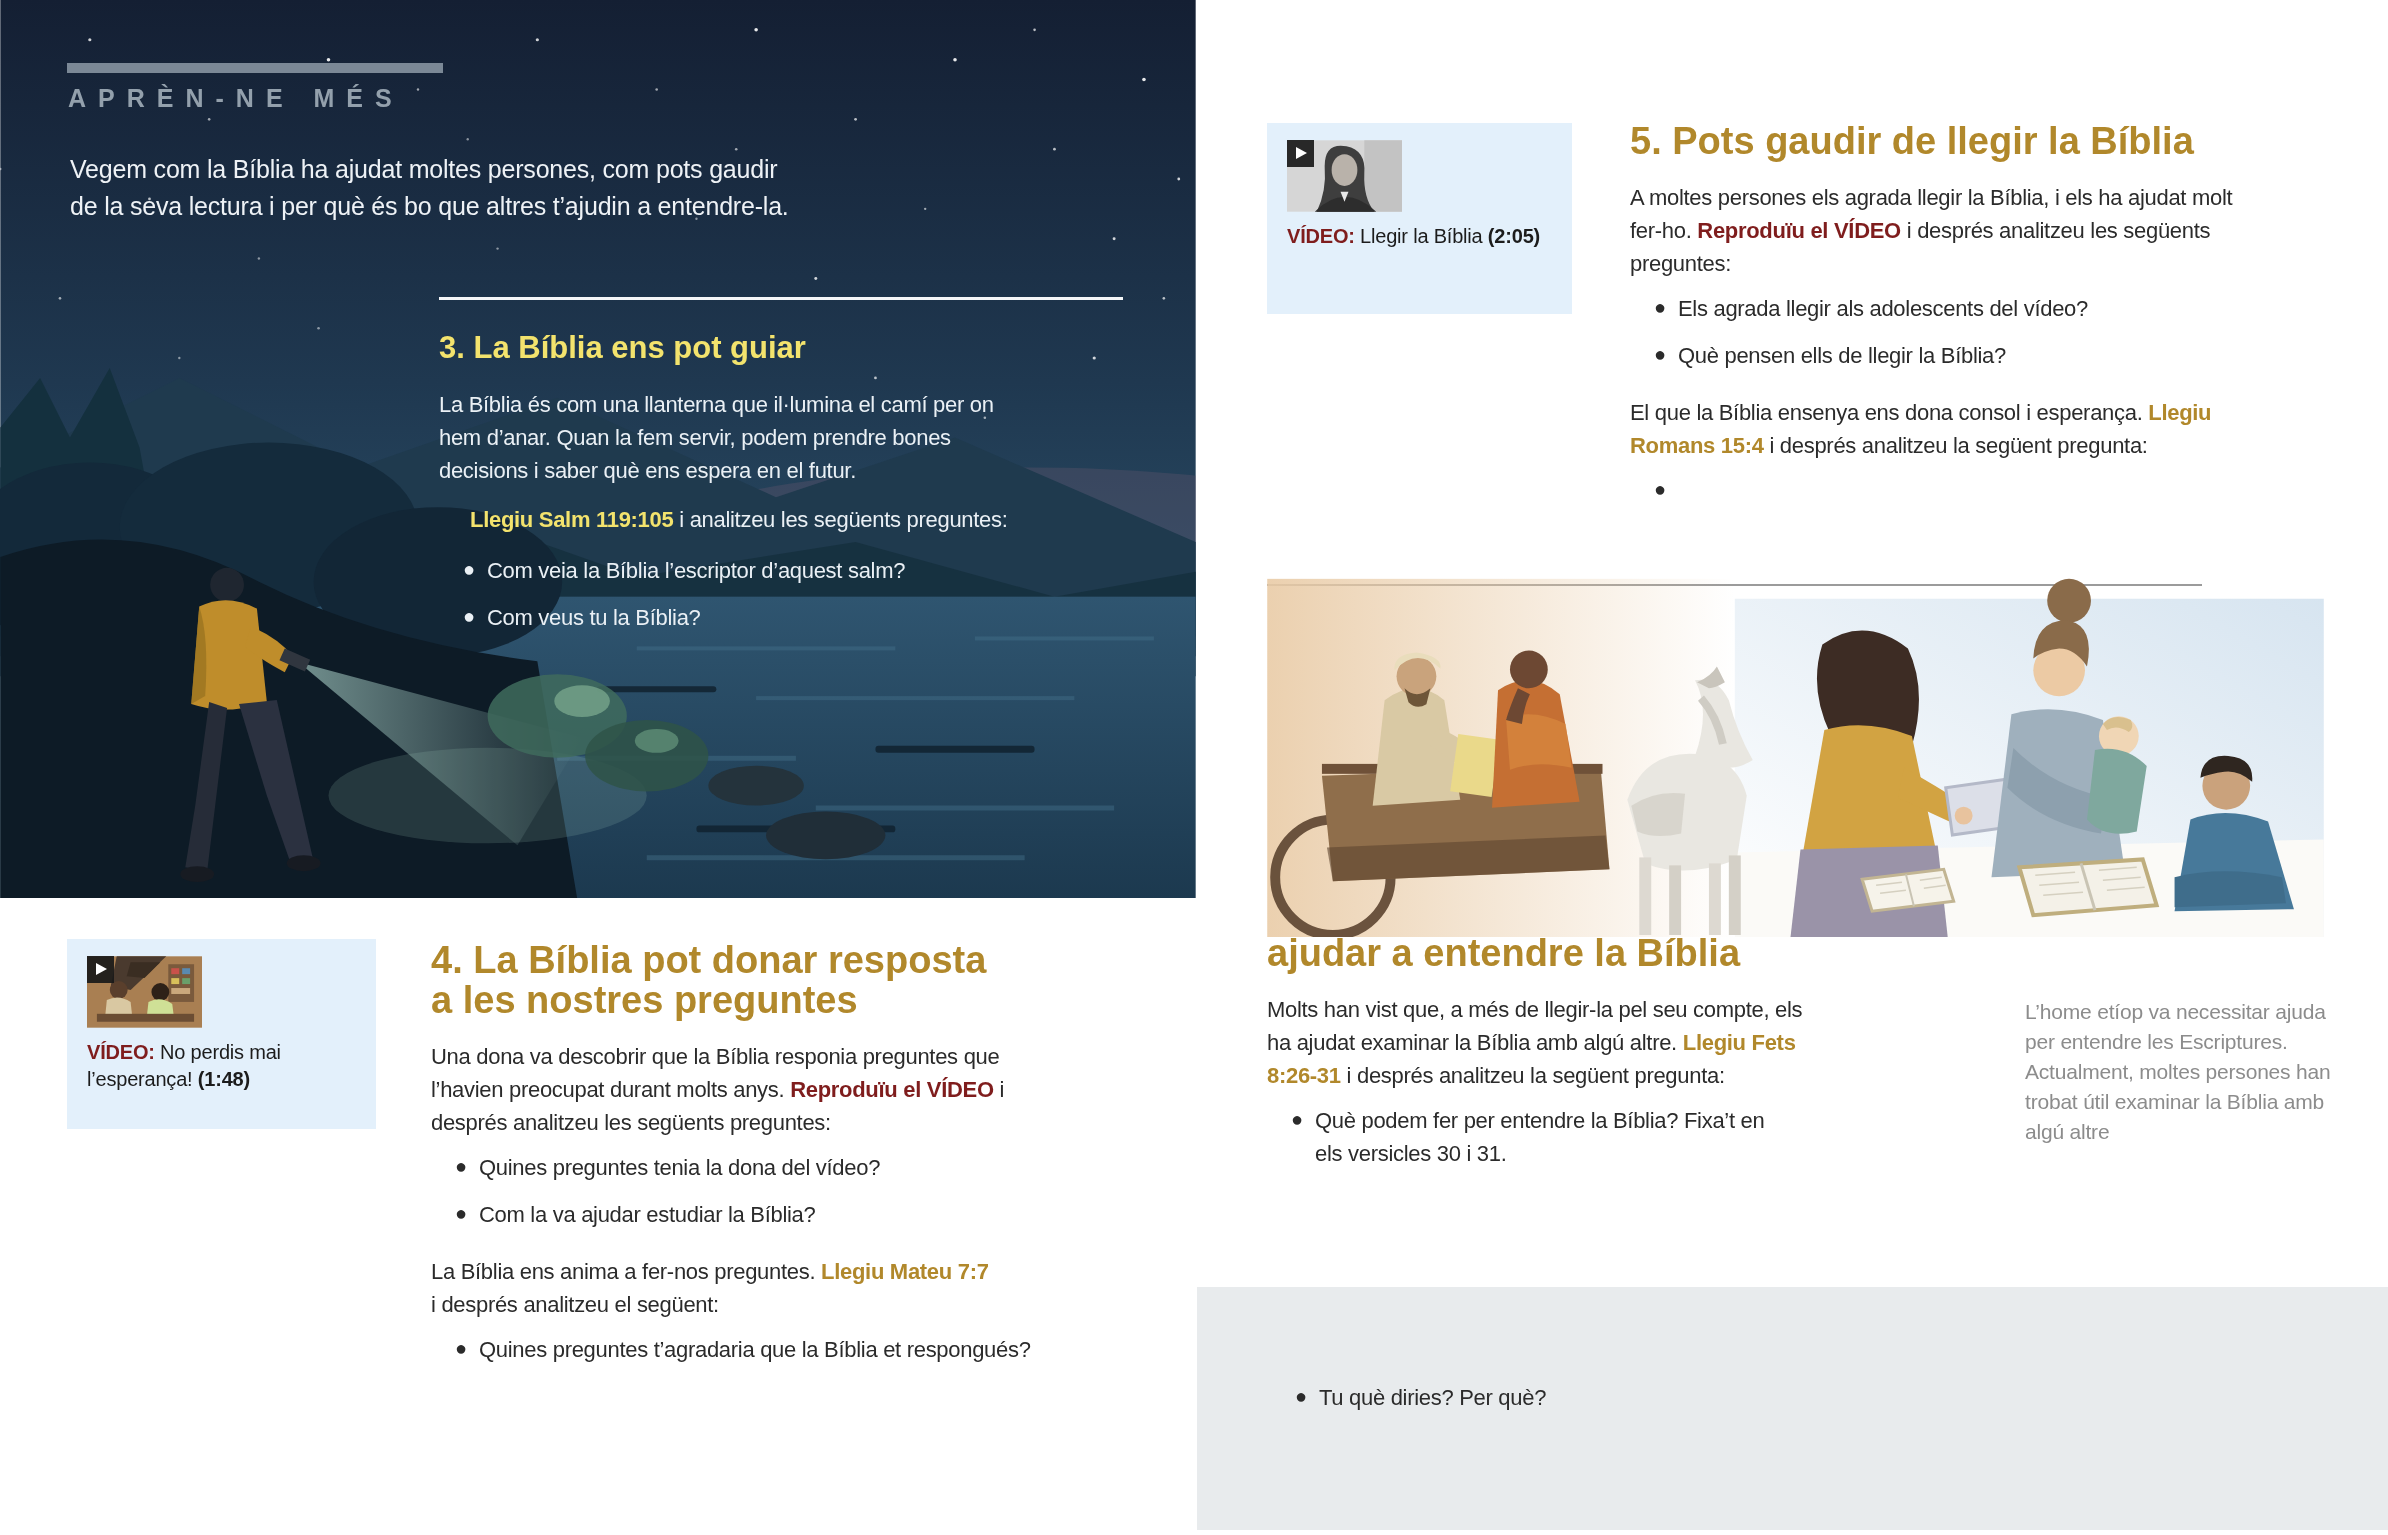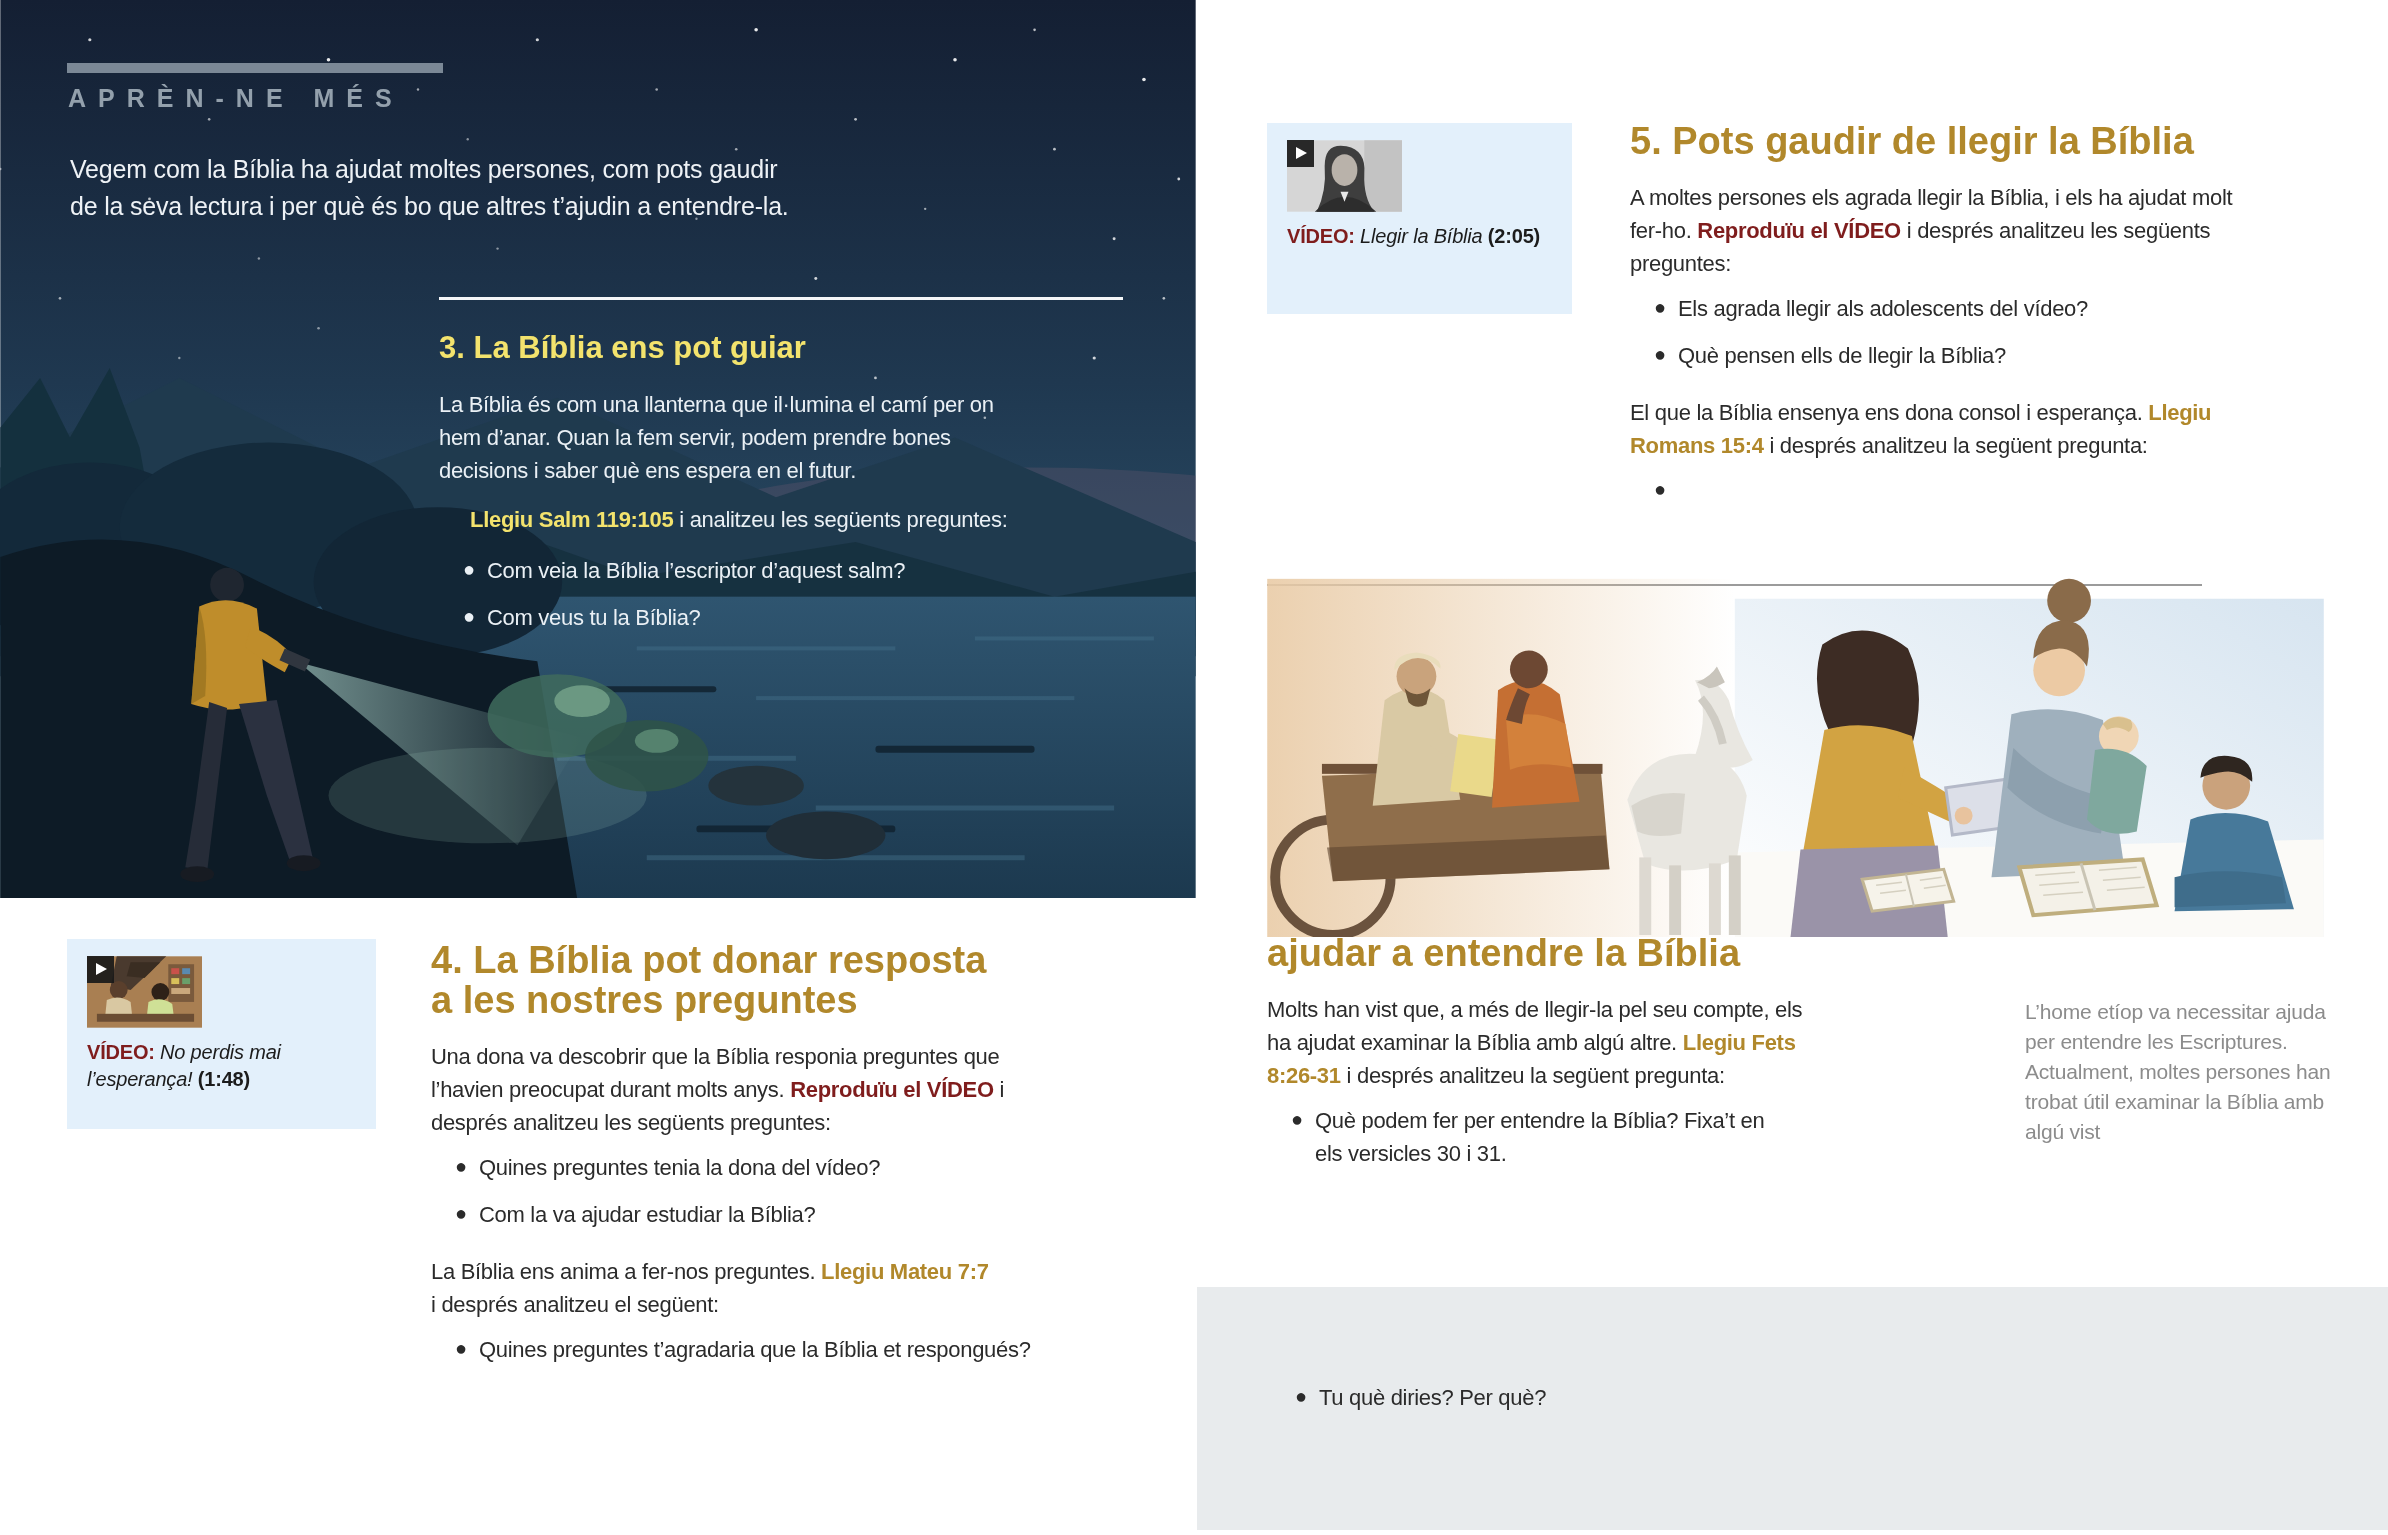--- a/index.html
+++ b/index.html
@@ -28,21 +28,21 @@
   .w620{width:617px;} .w560{width:557px;} .w570{width:567px;} .w505{width:502px;} .w480{width:478px;} .w600{width:597px;}
   .mt20{margin-top:20px;} .mt16{margin-top:16px;} .mt24{margin-top:24px;} .mt12{margin-top:12px;}
 
   
   .video-card{background:#e3f0fb;cursor:pointer;}
   .video-thumb{position:absolute;left:20px;top:17px;width:115px;height:72px;overflow:hidden;}
   .play-btn{position:absolute;left:0;top:0;width:27px;height:27px;background:rgba(25,25,25,.92);}
   .play-btn::before{content:"";position:absolute;left:9px;top:7px;border-left:11px solid #fff;
       border-top:6.5px solid transparent;border-bottom:6.5px solid transparent;}
   .video-caption{position:absolute;left:20px;font-size:20px;line-height:27px;letter-spacing:-0.2px;color:#1c1c1c;}
-  .video-caption .vtitle{font-style:italic;}
+  .video-caption .vtitle{}
   .video-caption .vdur{font-weight:bold;}
 
   
   .mid-rule{left:1267px;top:584px;width:935px;height:2px;background:#9b9b9b;}
   #illus{left:1267px;top:549px;width:1057px;height:388px;}
   .caption{left:2025px;top:997px;width:310px;font-size:21px;line-height:30px;color:#8c8c8c;letter-spacing:-0.2px;}
 
   
   #callout{left:1197px;top:1287px;width:1191px;height:243px;background:#e8ebed;}
   #callout .row{position:absolute;left:70px;top:30px;font-size:23px;letter-spacing:-0.2px;}
@@ -305,21 +305,21 @@
       <div>ajudar a entendre la Bíblia</div>
     </div>
     <div class="body-t w560 mt20">
       <span>Molts han vist que, a més de llegir-la pel seu compte, els ha ajudat examinar la Bíblia amb algú altre. </span><span class="link-gold">Llegiu Fets 8:26-31</span><span> i després analitzeu la següent pregunta:</span>
     </div>
     <div class="body-t bullet w480 mt12">
       <span class="dot">●</span><span>Què podem fer per entendre la Bíblia? Fixa’t en els versicles 30 i 31.</span>
     </div>
   </div>
 
-  <div class="abs caption">L’home etíop va necessitar ajuda per entendre les Escriptures. Actualment, moltes persones han trobat útil examinar la Bíblia amb algú vist</div>
+  <div class="abs caption">L’home etíop va necessitar ajuda per entendre les Escriptures. Actualment, moltes persones han trobat útil examinar la Bíblia amb algú altre</div>
 
   <div class="abs video-card" style="left:67px;top:939px;width:309px;height:190px;">
     <div class="video-thumb">
       <svg width="115" height="72" viewBox="0 0 116 72">
         <rect width="116" height="72" fill="#a97f52"></rect>
         <polygon points="30,0 80,0 44,34 24,30" fill="#4a3a2e"></polygon>
         <polygon points="44,6 74,6 58,22 40,20" fill="#3a2d22"></polygon>
         <rect x="82" y="8" width="26" height="38" fill="#7a5a3c"></rect>
         <rect x="85" y="12" width="8" height="6" fill="#c9524a"></rect>
           <rect x="96" y="12" width="8" height="6" fill="#5a8ab0"></rect>

